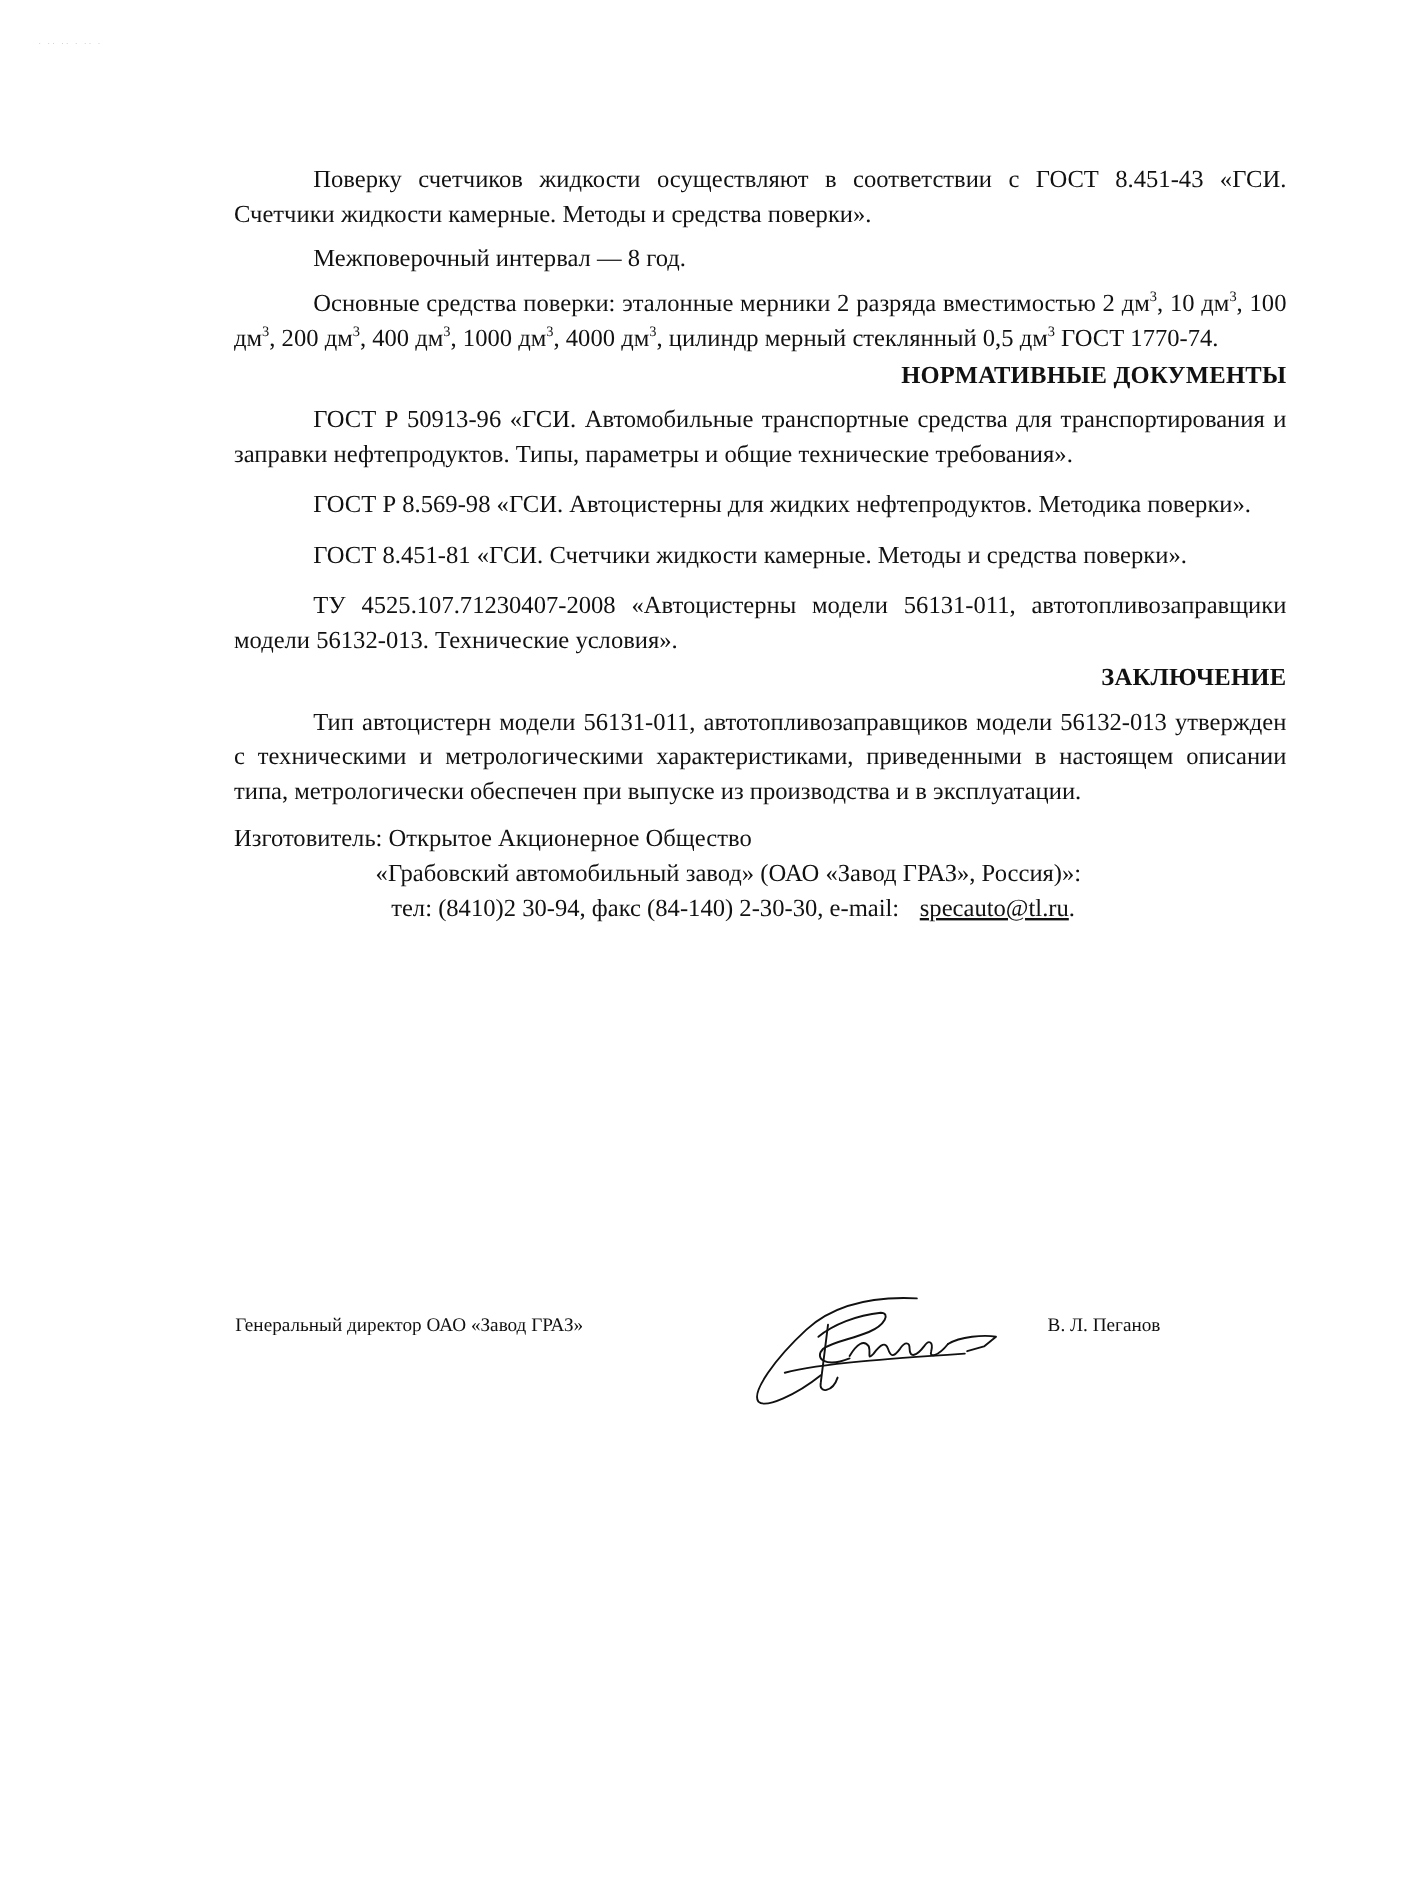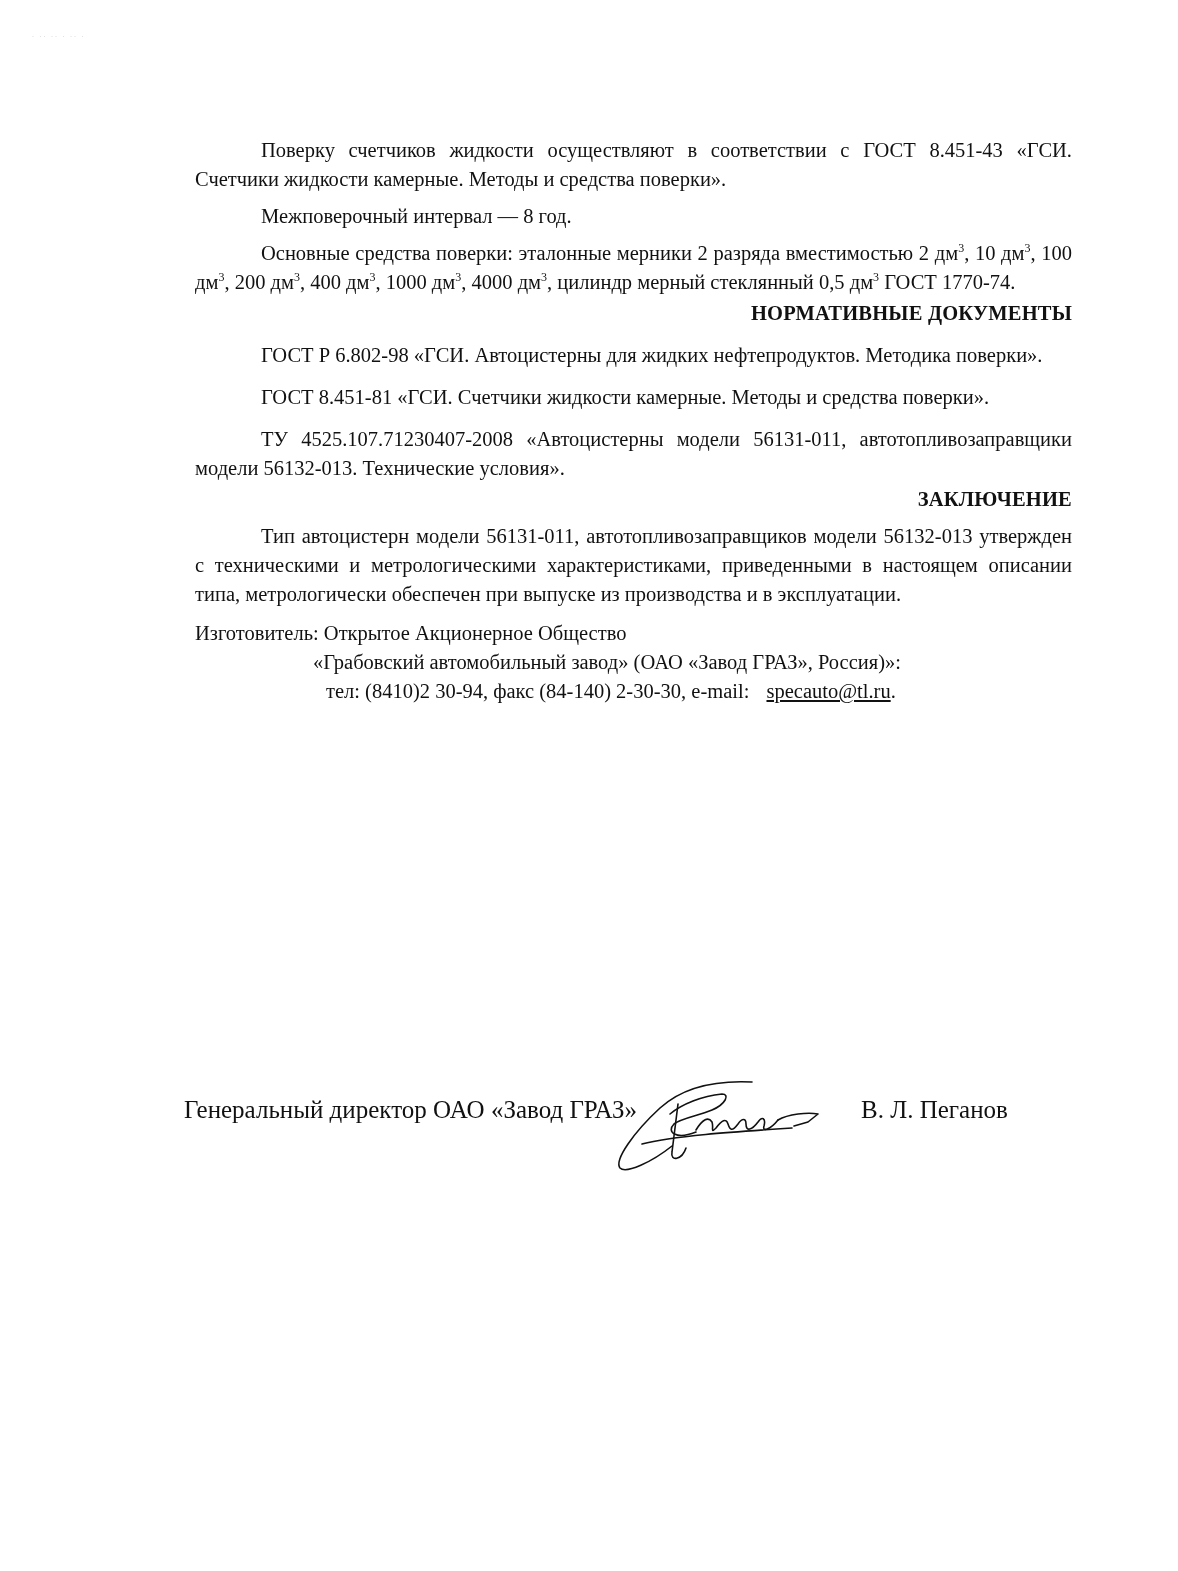--- a/index.html
+++ b/index.html
@@ -10,39 +10,40 @@
   .gap { margin-top: 8px; }
   .gap2 { margin-top: 13px; }
   .h { margin: 2px 0 8px 0; text-align: right; font-weight: bold; font-size: 20.5px; letter-spacing: 0.2px; }
   sup { font-size: 12px; line-height: 0; vertical-align: 8px; }
   .mfr { margin-top: 10px; }
   .mfr-line { margin: 0; }
   .mfr-indent1 { padding-left: 118px; }
   .mfr-indent2 { padding-left: 131px; }
   .mfr-indent3 { padding-left: 131px; }
   .email { text-decoration: underline; color: #111; margin-left: 12px; }
-  .sig-row { position: absolute; left: 184px; top: 1070px; width: 820px; height: 110px; font-size: 25px; }
+  .sig-row { position: absolute; left: 196px; top: 1070px; width: 820px; height: 110px; font-size: 16px; }
   .sig-title { position: absolute; left: 0; top: 26px; white-space: nowrap; }
   .sig-name { position: absolute; left: 677px; top: 26px; white-space: nowrap; }
   .sig-img { position: absolute; left: 428px; top: 4px; width: 220px; height: 100px; }
   .scan-dots { position: absolute; left: 32px; top: 34px; font-size: 6px; color: #bbb; letter-spacing: 2px; }
 </style>
 </head>
 <body>
 
 <div class="scan-dots">· ·· ·· · ·· ·</div>
 
 <div class="page">
 
   <p class="p">Поверку счетчиков жидкости осуществляют в соответствии с ГОСТ 8.451-43 «ГСИ. Счетчики жидкости камерные. Методы и средства поверки».</p>
   <p class="p gap">Межповерочный интервал — 8 год.</p>
   <p class="p gap"><span>Основные средства поверки: эталонные мерники 2 разряда вместимостью </span><span><span>2 дм</span><sup>3</sup><span>, </span></span><span><span>10 дм</span><sup>3</sup><span>, </span></span><span><span>100 дм</span><sup>3</sup><span>, </span></span><span><span>200 дм</span><sup>3</sup><span>, </span></span><span><span>400 дм</span><sup>3</sup><span>, </span></span><span><span>1000 дм</span><sup>3</sup><span>, </span></span><span><span>4000 дм</span><sup>3</sup><span>, </span></span><span>цилиндр мерный стеклянный 0,5 дм</span><sup>3</sup><span> ГОСТ 1770-74.</span></p>
 
   <h2 class="h">НОРМАТИВНЫЕ ДОКУМЕНТЫ</h2>
-  <p class="p gap2">ГОСТ Р 6.802-98 «ГСИ. Автоцистерны для жидких нефтепродуктов. Методика поверки».</p>
+  <p class="p">ГОСТ Р 50913-96 «ГСИ. Автомобильные транспортные средства для транспортирования и заправки нефтепродуктов. Типы, параметры и общие технические требования».</p>
+  <p class="p gap2">ГОСТ Р 8.569-98 «ГСИ. Автоцистерны для жидких нефтепродуктов. Методика поверки».</p>
   <p class="p gap2">ГОСТ 8.451-81 «ГСИ. Счетчики жидкости камерные. Методы и средства поверки».</p>
   <p class="p gap2">ТУ 4525.107.71230407-2008 «Автоцистерны модели 56131-011, автотопливозаправщики модели 56132-013. Технические условия».</p>
 
   <h2 class="h">ЗАКЛЮЧЕНИЕ</h2>
   <p class="p">Тип автоцистерн модели 56131-011, автотопливозаправщиков модели 56132-013 утвержден с техническими и метрологическими характеристиками, приведенными в настоящем описании типа, метрологически обеспечен при выпуске из производства и в эксплуатации.</p>
 
   <div class="mfr">
     <p class="mfr-line">Изготовитель: Открытое Акционерное Общество</p>
     <p class="mfr-line mfr-indent1">«Грабовский автомобильный завод» (ОАО «Завод ГРАЗ», Россия)»:</p>
     <p class="mfr-line mfr-indent3"><span>тел: (8410)2 30-94, факс (84-140) 2-30-30, e-mail: </span><a class="email">specauto@tl.ru</a><span>.</span></p>

